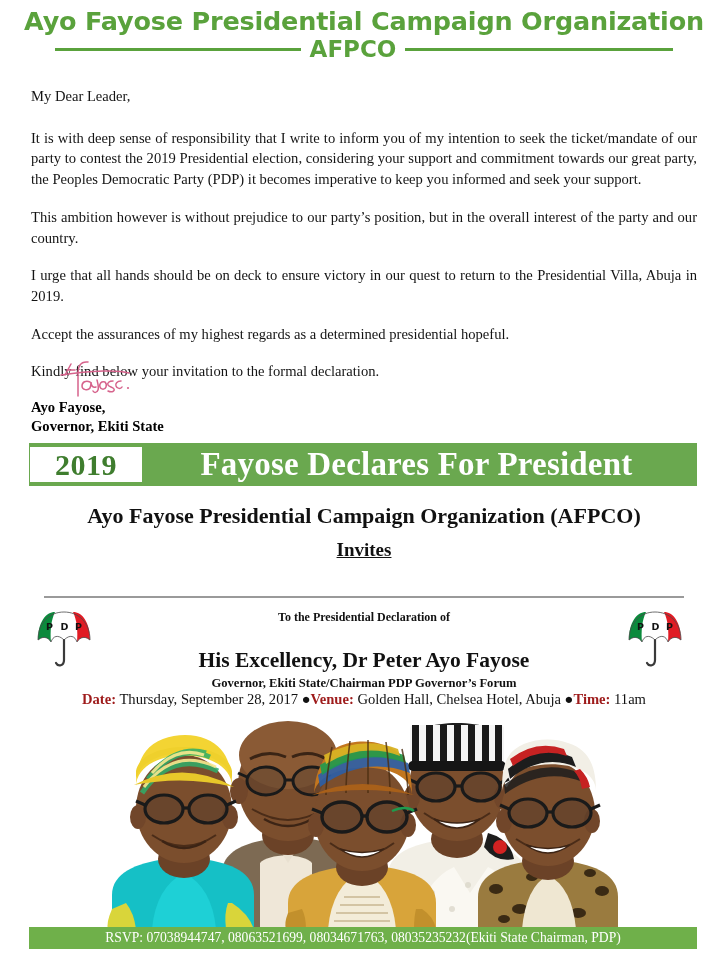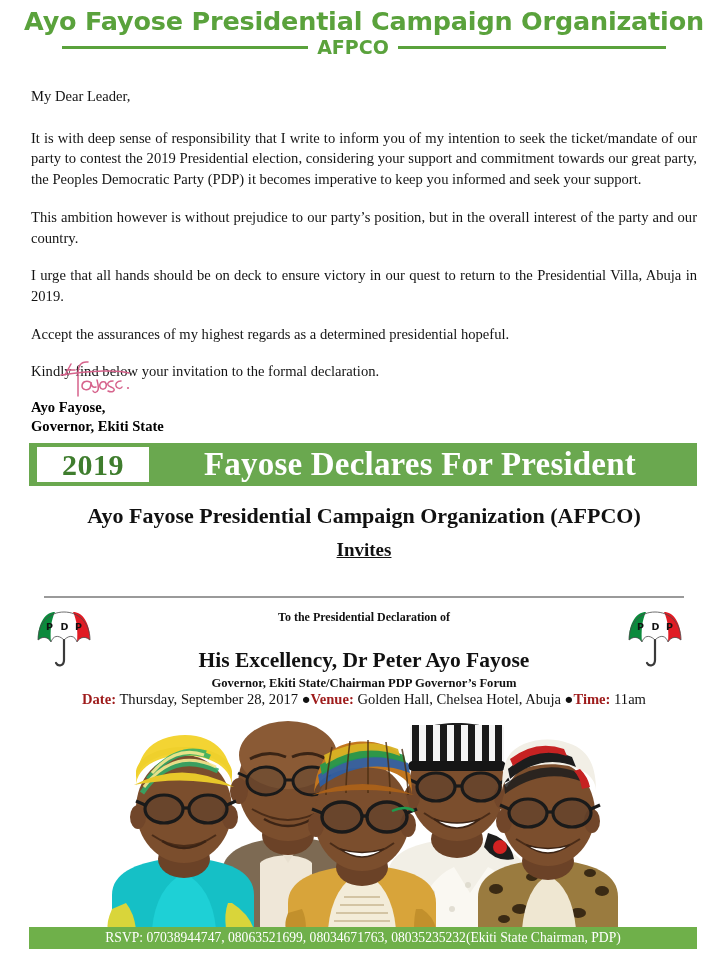--- a/index.html
+++ b/index.html
@@ -45,21 +45,21 @@
   }
   .lh-rule {
     height: 3px;
     background: #5aa23c;
   }
   .lh-rule.left  { width: 246px; }
   .lh-rule.right { width: 268px; }
   .lh-abbr {
     font-family: "DejaVu Sans", sans-serif;
     font-weight: bold;
-    font-size: 19px;
+    font-size: 23px;
     color: #5aa23c;
     line-height: 1;
   }
 
   
   .letter {
     position: absolute;
     left: 31px;
     top: 86px;
     width: 666px;
@@ -96,21 +96,21 @@
     top: 443px;
     width: 668px;
     height: 43px;
     background: #6aa84f;
     display: flex;
     align-items: center;
   }
   .banner-year {
     width: 112px;
     height: 35px;
-    margin-left: 8px;
+    margin-left: 1px;
     background: #ffffff;
     color: #3f7d2e;
     font-weight: bold;
     font-size: 30px;
     line-height: 35px;
     text-align: center;
     letter-spacing: 0.5px;
   }
   .banner-head {
     flex: 1;

